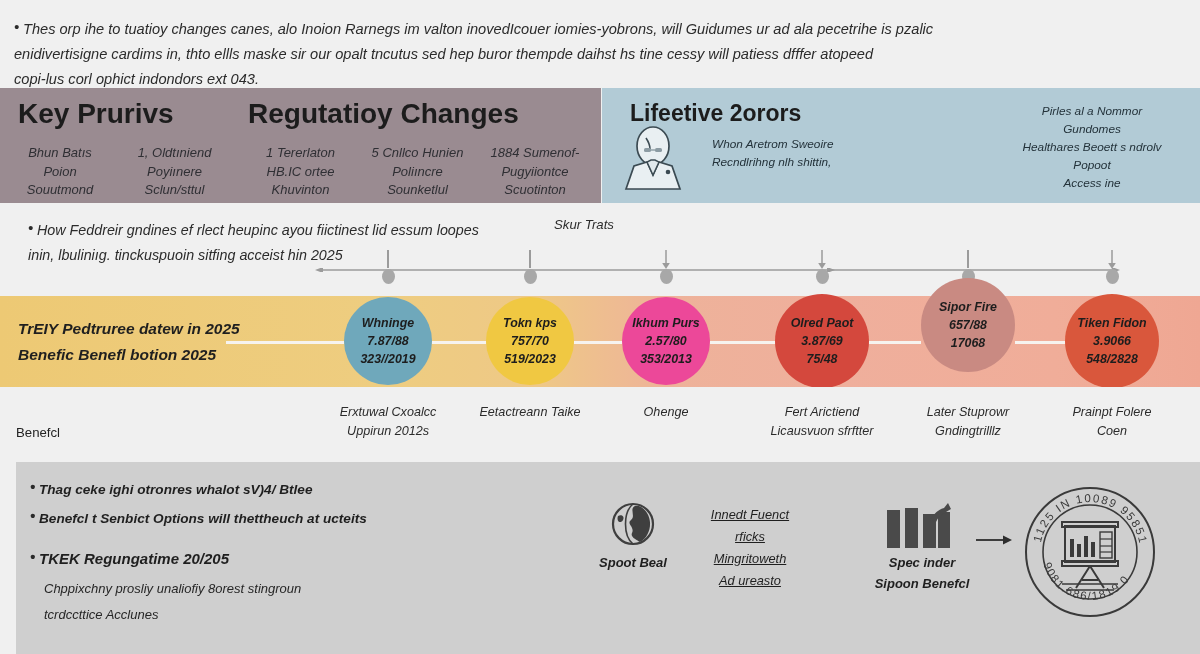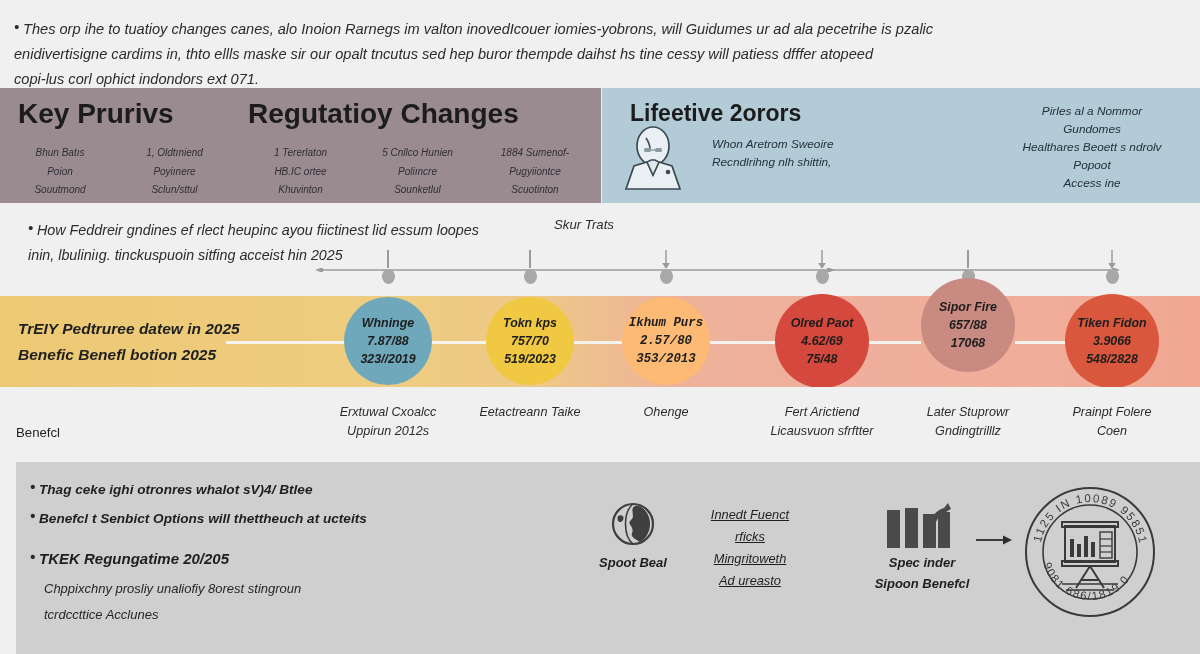--- a/index.html
+++ b/index.html
@@ -64,21 +64,21 @@
     font-weight: bold;
     color: #1c1c1c;
     white-space: nowrap;
   }
   .hdr-title.t1 { left: 18px; top: 10px;  font-size: 28px; }
   .hdr-title.t2 { left: 248px; top: 10px; font-size: 28px; }
   .hdr-title.t3 { left: 28px; top: 12px;  font-size: 23px; }
 
   .hdr-col {
     position: absolute;
-    font-size: 10px;
+    font-size: 13px;
     line-height: 18.5px;
     font-style: italic;
     color: #2f2f34;
     text-align: center;
     white-space: pre-line;
   }
 
   .hdr-right-block {
     position: absolute;
     font-size: 11.8px;
@@ -286,21 +286,21 @@
 </style>
 </head>
 <body>
 
 <div id="page">
 
   <div class="intro-band">
     <div class="intro-bullet">
       <span class="bullet-dot"></span><span>Thes orp ihe to tuatioy changes canes, alo Inoion Rarnegs im valton inovedIcouer iomies-yobrons, will Guidumes ur ad ala pecetrihe is pzalic</span><br>
       <span>enidivertisigne cardims in, thto ellls maske sir our opalt tncutus sed hep buror thempde daihst hs tine cessy will patiess dfffer atopeed</span><br>
-      <span>copi-lus corl ophict indondors ext 071.</span>
+      <span>copi-lus corl ophict indondors ext 043.</span>
     </div>
   </div>
 
   <div class="hdr-left">
     <div class="hdr-title t1">Key Prurivs</div>
     <div class="hdr-title t2">Regutatioy Changes</div>
 
     <div class="hdr-col" style="left:0px;  top:56px; width:120px;">Bhun Batıs
 Poion
 Souutmond</div>
@@ -391,22 +391,22 @@
       <div class="connector" style="left: 226px; width: 118px;"></div>
       <div class="connector" style="left: 432px; width: 54px;"></div>
       <div class="connector" style="left: 574px; width: 48px;"></div>
       <div class="connector" style="left: 710px; width: 65px;"></div>
       <div class="connector" style="left: 869px; width: 52px;"></div>
       <div class="connector" style="left: 1015px; width: 50px;"></div>
     </div>
   <div id="nodes">
       <div class="node" style="left: 344px; top: 297px; width: 88px; height: 88px; background: rgb(111, 168, 187);"><div>Whninge</div><div>7.87/88</div><div>323//2019</div></div>
       <div class="node" style="left: 486px; top: 297px; width: 88px; height: 88px; background: rgb(240, 200, 66);"><div>Tokn kps</div><div>757/70</div><div>519/2023</div></div>
-      <div class="node" style="left: 622px; top: 297px; width: 88px; height: 88px; background: #fdba74; font-family: Liberation Mono, monospace;"><div>Ikhum Purs</div><div>2.57/80</div><div>353/2013</div></div>
-      <div class="node" style="left: 775px; top: 294px; width: 94px; height: 94px; background: rgb(212, 72, 61);"><div>Olred Paot</div><div>4.62/69</div><div>75/48</div></div>
+      <div class="node" style="left: 622px; top: 297px; width: 88px; height: 88px; background: #ec4899;"><div>Ikhum Purs</div><div>2.57/80</div><div>353/2013</div></div>
+      <div class="node" style="left: 775px; top: 294px; width: 94px; height: 94px; background: rgb(212, 72, 61);"><div>Olred Paot</div><div>3.87/69</div><div>75/48</div></div>
       <div class="node" style="left: 921px; top: 278px; width: 94px; height: 94px; background: rgb(201, 138, 130);"><div>Sipor Fire</div><div>657/88</div><div>17068</div></div>
       <div class="node" style="left: 1065px; top: 294px; width: 94px; height: 94px; background: rgb(217, 87, 60);"><div>Tiken Fidon</div><div>3.9066</div><div>548/2828</div></div>
     </div>
 
   <div class="cap-band">
     <div class="cap-left">
       <span class="l1">Benefcl</span><br>
       <span class="l2">Codistive artruttions</span>
     </div>
   </div>

